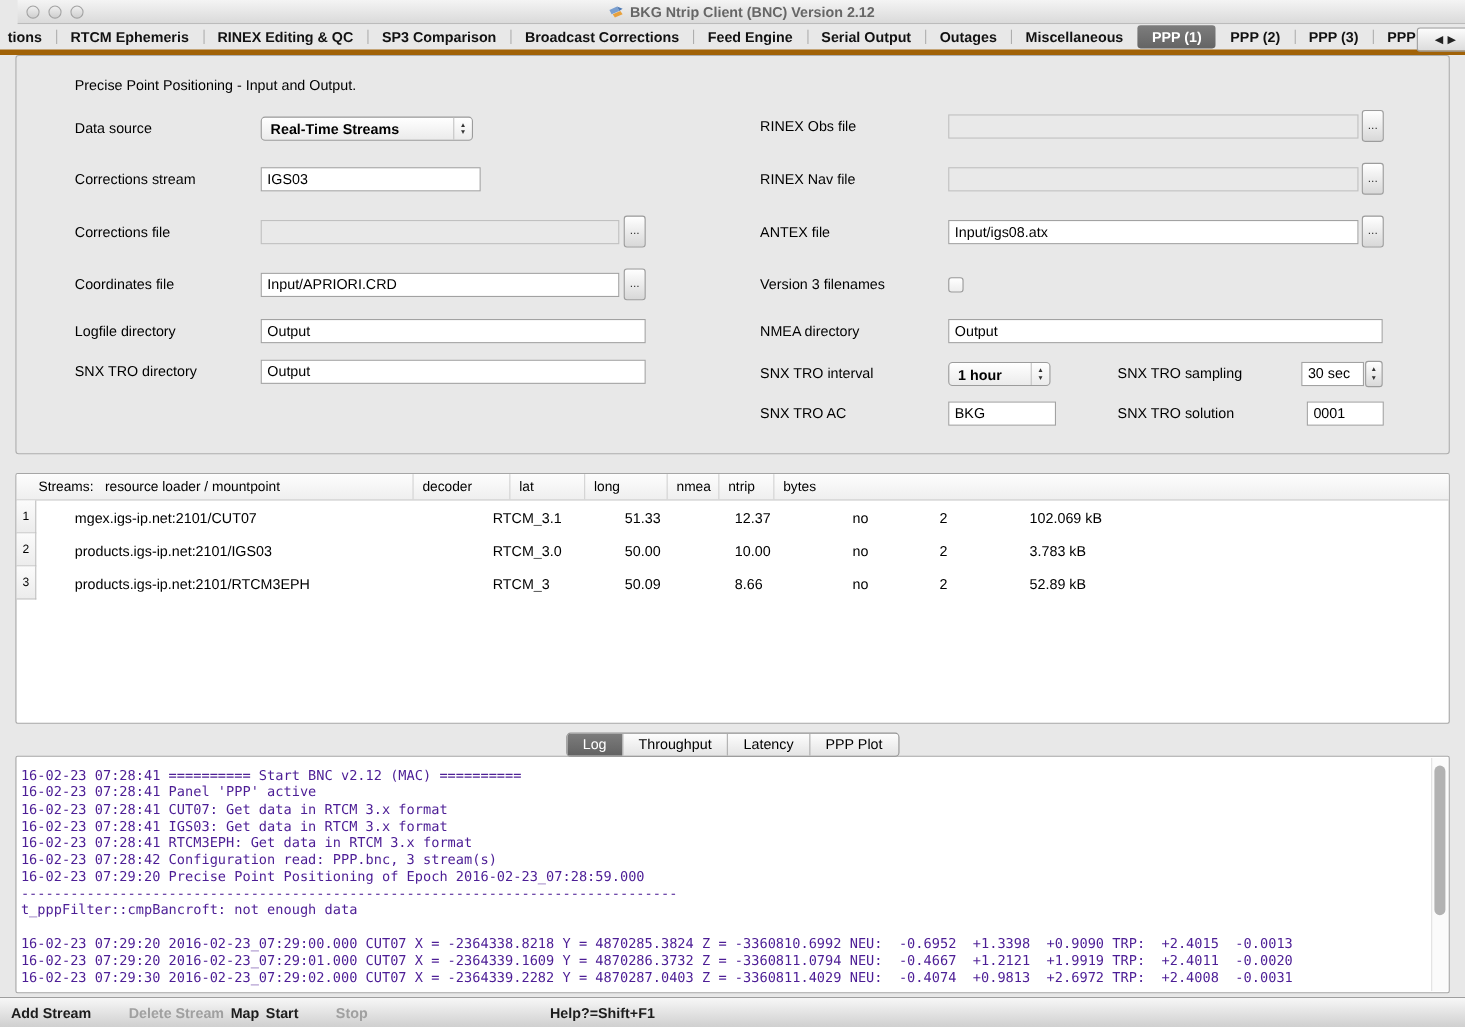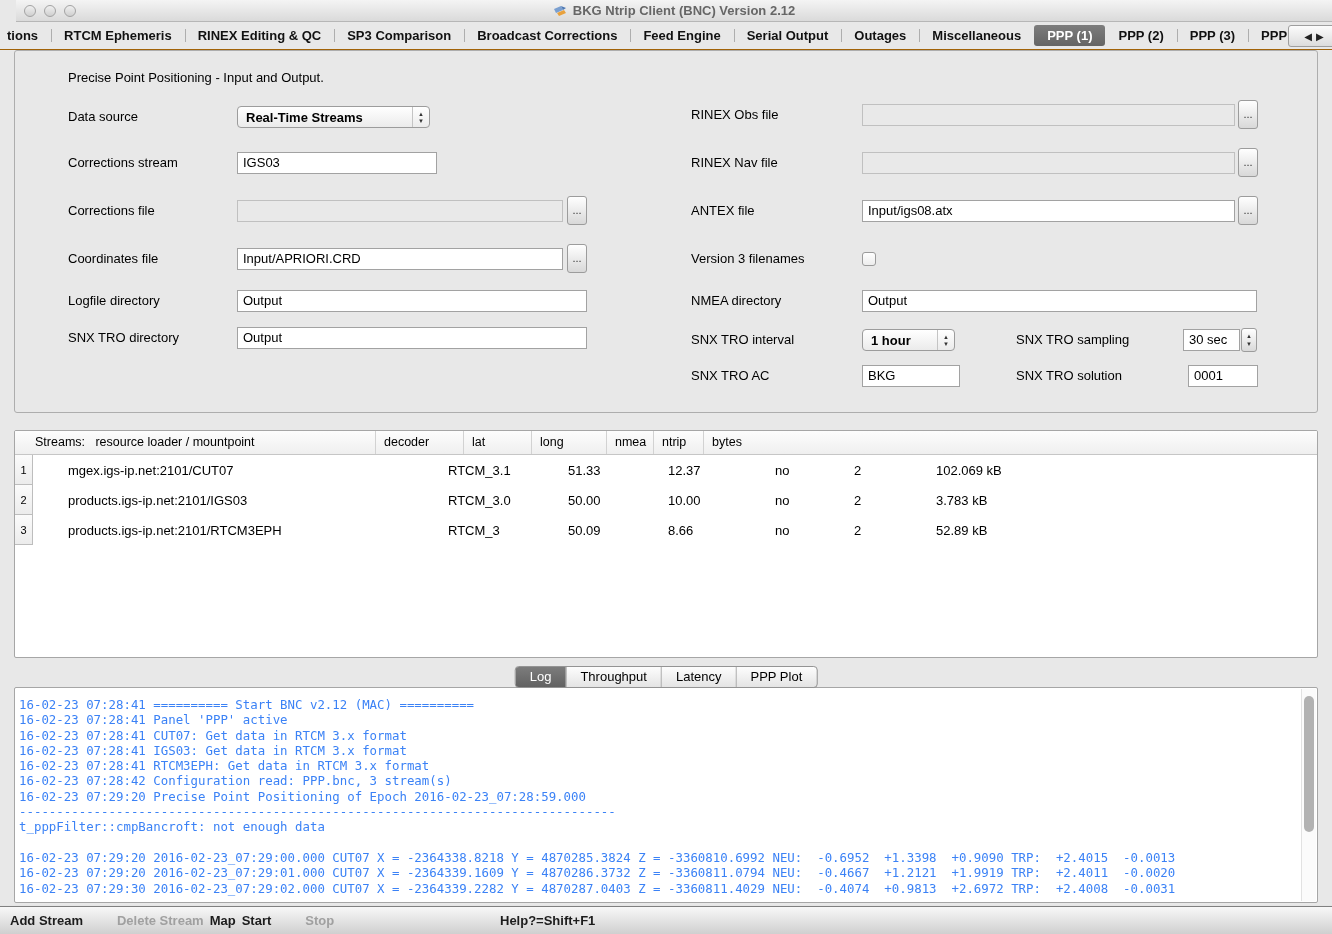--- a/index.html
+++ b/index.html
@@ -11,21 +11,21 @@
     background:linear-gradient(#f4f4f4,#dadada); border-bottom:1px solid #b6b6b6;
     display:flex; align-items:center; }
   .traffic { position:absolute; left:8px; top:5px; display:flex; gap:8px; }
   .light { width:12px; height:12px; border-radius:50%; border:1px solid #a3a3a3;
     background:linear-gradient(#f0f0f0,#cfcfcf); }
   .title-wrap { margin:0 auto; display:flex; align-items:center; gap:5px; }
   .title-text { font-size:13px; font-weight:bold; color:#666; }
 
   
   .tabbar { position:absolute; top:22px; left:0; right:0; height:28px; background:#e8e8e8;
-    border-bottom:1px solid #a16207; display:flex; align-items:center; padding-left:2px; }
+    border-bottom:5px solid #a16207; display:flex; align-items:center; padding-left:2px; }
   .tab { position:relative; height:21px; line-height:21px; padding:0 13px; font-size:13px;
     font-weight:bold; color:#111; white-space:nowrap; }
   .tab.sep::before { content:""; position:absolute; left:0; top:4px; width:1px; height:13px; background:#aeaeae; }
   .tab.selected { background:linear-gradient(#7d7d7d,#646464); color:#fff; border-radius:3px; }
   .tab.first { padding-left:5px; }
   .tab-scrollers { position:absolute; right:-8px; top:3px; width:52px; height:22px;
     border:1px solid #9e9e9e; border-radius:3px; background:linear-gradient(#fcfcfc,#dcdcdc);
     display:flex; align-items:center; justify-content:center; gap:4px; font-size:10px; color:#222; overflow:hidden; }
 
   
@@ -70,21 +70,21 @@
     display:flex; height:22px; border:1px solid #949494; border-radius:4px; overflow:hidden;
     background:linear-gradient(#fdfdfd,#e4e4e4); z-index:3; }
   .log-tab { padding:0 14px; font-size:13px; line-height:20px; color:#000; border-right:1px solid #adadad; }
   .log-tab:last-child { border-right:none; }
   .log-tab.selected { background:linear-gradient(#7c7c7c,#626262); color:#fff; }
 
   
   .log-panel { position:absolute; left:14px; top:687px; width:1304px; height:216px;
     background:#fff; border:1px solid #a6a6a6; border-radius:2px; overflow:hidden; }
   .log-pre { font-family:"DejaVu Sans Mono", monospace; font-size:12.4px; line-height:15.3px;
-    color:#3b82f6; white-space:pre; padding:9px 4px 0 4px; }
+    color:#4c1d95; white-space:pre; padding:9px 4px 0 4px; }
   .v-scroll { position:absolute; top:1px; right:1px; bottom:1px; width:15px; background:#fbfbfb;
     border-left:1px solid #e2e2e2; }
   .v-thumb { position:absolute; top:7px; left:2px; width:10px; height:136px; border-radius:6px; background:#b2b2b2; }
 
   
   .toolbar { position:absolute; left:0; right:0; top:905px; height:29px;
     background:linear-gradient(#f9f9f9,#cfcfcf); border-top:1px solid #e5e5e5;
     box-shadow:0 1px 0 #808080 inset; display:flex; align-items:center; gap:6px; padding-left:10px;
     font-size:13px; font-weight:bold; color:#1c1c1c; }
   .tool-btn.disabled { color:#a0a0a0;margin-left:28px; }

